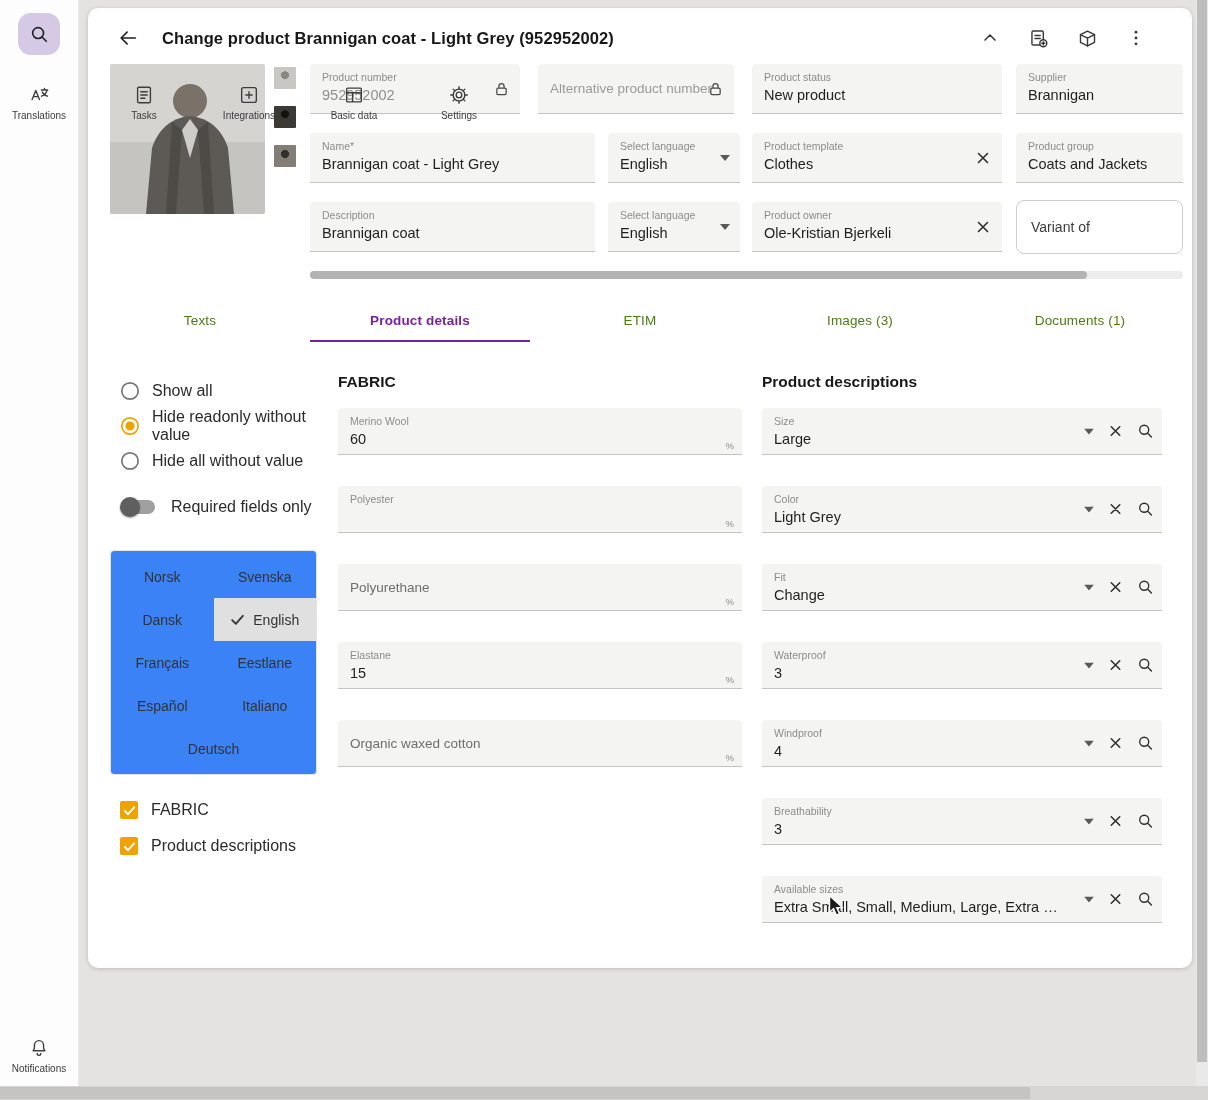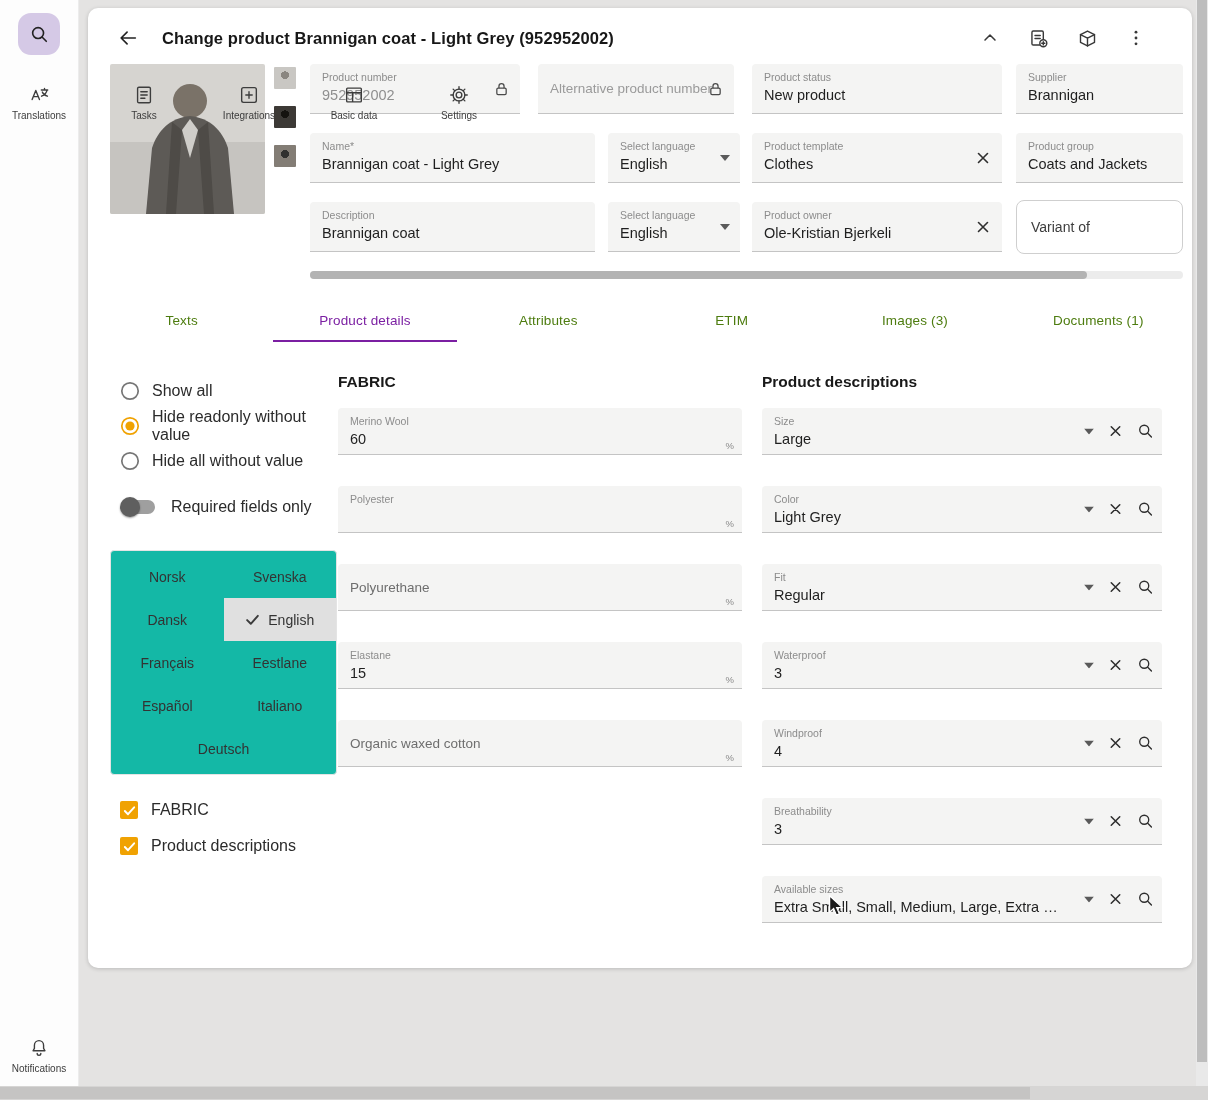--- a/index.html
+++ b/index.html
@@ -64,32 +64,32 @@
   .variant-box { width:167px; height:54px; margin-top:-2px; border:1px solid #cfcfcf; border-radius:8px;
                  background:#fff; display:flex; align-items:center; padding:0 14px; font-size:14px; color:#3d3d3d; cursor:pointer; }
 
   .hscroll { margin-top:4px; width:873px; height:8px; background:#ececec; border-radius:4px; position:relative; cursor:pointer; }
   .hthumb { position:absolute; left:0; top:0; height:8px; width:89%; background:#b3b3b3; border-radius:4px; }
 
   
   .tabs { position:absolute; top:290px; left:2px; right:2px; height:44px; display:flex; }
   .tab { flex:1; display:flex; align-items:center; justify-content:center; font-size:13.5px; color:#4d7c0f;
          cursor:pointer; letter-spacing:.15px; position:relative; }
-  .tab.active { color:#7B1FA2; font-weight:400; }
+  .tab.active { color:#7B1FA2; font-weight:700; }
   .tab.active::after { content:""; position:absolute; left:0; right:0; bottom:0; height:2px; background:#7B1FA2; }
 
   
   .filter-col { position:absolute; left:22px; top:365px; width:214px; }
   .radio-row { display:flex; align-items:center; gap:12px; height:35px; padding-left:10px; cursor:pointer; }
   .radio-label, .toggle-label, .check-label { font-size:16px; color:#2b2b2b; }
   .toggle-row { margin-top:11px; height:36px; display:flex; align-items:center; gap:16px; padding-left:13px; cursor:pointer; }
   .switch { position:relative; width:32px; height:14px; background:#9f9f9f; border-radius:7px; flex:none; }
   .switch-thumb { position:absolute; left:-3px; top:-3px; width:20px; height:20px; border-radius:50%;
                   background:#5f5f5f; box-shadow:0 1px 2px rgba(0,0,0,.4); }
-  .lang-panel { margin-top:25px; width:227px; border:1px solid #e4e4e4; border-radius:4px; background:#14b8a6;
+  .lang-panel { margin-top:25px; width:207px; border:1px solid #e4e4e4; border-radius:4px; background:#3b82f6;
                 padding:4px 0; display:grid; grid-template-columns:1fr 1fr; grid-auto-rows:43px; }
   .lang-cell { display:flex; align-items:center; justify-content:center; font-size:14px; color:#333;
                cursor:pointer; gap:8px; }
   .lang-cell.selected { background:#e0e0e0; }
   .lang-cell.span2 { grid-column:1 / -1; }
   .check-row { display:flex; align-items:center; gap:13px; height:36px; padding-left:10px; cursor:pointer; }
   .check-row.first { margin-top:17px; }
   .checkbox { width:18px; height:18px; border-radius:2px; background:#F0A202; display:flex;
               align-items:center; justify-content:center; flex:none; }
 
@@ -400,23 +400,20 @@
   </section>
 
   <nav class="tabs">
     <div class="tab">
         <span>Texts</span>
       </div>
     <div class="tab active">
         <span>Product details</span>
       </div>
     <div class="tab">
-        <span>Attributes</span>
-      </div>
-    <div class="tab">
         <span>ETIM</span>
       </div>
     <div class="tab">
         <span>Images (3)</span>
       </div>
     <div class="tab">
         <span>Documents (1)</span>
       </div>
   </nav>
 
@@ -578,21 +575,21 @@
             <svg width="17" height="17" viewBox="0 0 20 20" fill="none" stroke="#2f2f2f" stroke-width="1.6" stroke-linecap="round">
               <circle cx="8.5" cy="8.5" r="5.3"></circle>
               <line x1="12.6" y1="12.6" x2="17" y2="17"></line>
             </svg>
           </button>
       </span>
     </div>
 
     <div class="field attr-field combo">
       <span class="f-label">Fit</span>
-      <span class="f-value">Regular</span>
+      <span class="f-value">Change</span>
       <span class="combo-icons">
         <button class="ic">
             <svg width="10" height="6" viewBox="0 0 10 6">
               <polygon points="0,0 10,0 5,6" fill="#5a5a5a"></polygon>
             </svg>
           </button>
         <button class="ic">
             <svg width="17" height="17" viewBox="0 0 20 20" fill="none" stroke="#2f2f2f" stroke-width="1.8" stroke-linecap="round">
               <path d="M5,5 L15,15 M15,5 L5,15"></path>
             </svg>

